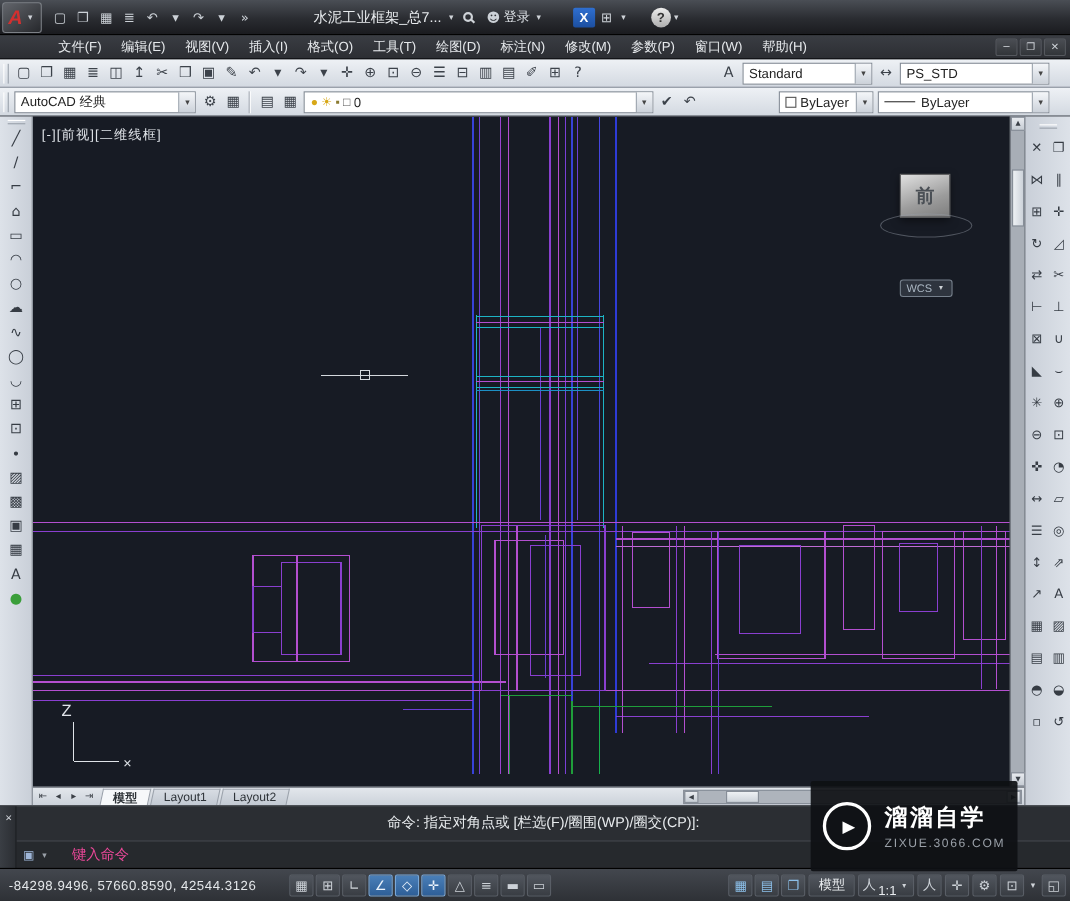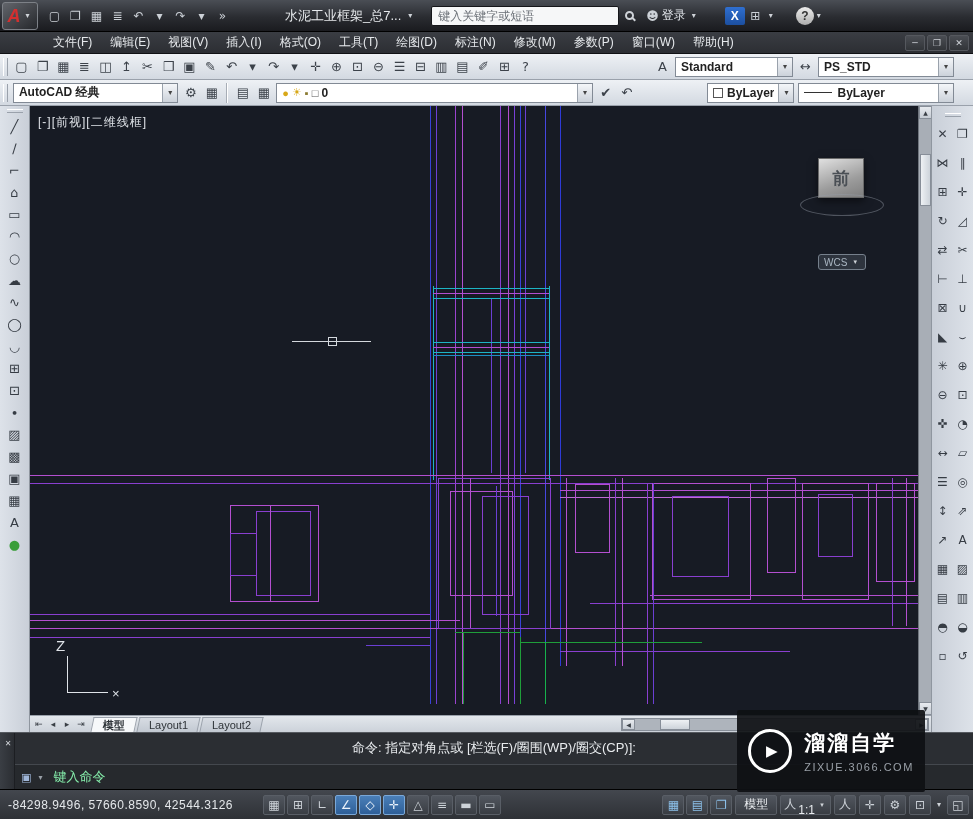--- a/index.html
+++ b/index.html
@@ -43,21 +43,21 @@
 .wc-res::before{content:"❐";}
 .wc-clo::before{content:"✕";}
 
 
 .toolbar{position:absolute;left:0;width:973px;height:26px;background:linear-gradient(#eef1f5,#d3d9e1);display:flex;align-items:center;border-bottom:1px solid #9aa1ab;}
 .tb1{top:54px;}
 .tb2{top:80px;}
 .grip{width:5px;height:18px;margin:0 3px;border-left:1px solid #fff;border-right:1px solid #9aa1ab;}
 .vsep{width:2px;height:20px;margin:0 4px;border-left:1px solid #a7adb6;border-right:1px solid #fff;}
 .ticons{display:flex;}
-.combo{display:flex;align-items:center;height:20px;background:#fff;border:1px solid #828a95;margin:0 2px;padding-left:5px;font-size:12px;color:#222;font-weight:bold;}
+.combo{display:flex;align-items:center;height:20px;background:#fff;border:1px solid #828a95;margin:0 2px;padding-left:5px;font-size:12px;color:#222;}
 .combo .ct{white-space:nowrap;overflow:hidden;flex:1;}
 .combo .caret{width:15px;height:18px;margin-left:4px;background:linear-gradient(#f4f6f9,#ccd2da);border-left:1px solid #9aa2ac;flex:0 0 auto;}
 .w120{width:118px;}
 .w130{width:136px;}
 .w170{width:168px;}
 .w300{width:322px;}
 .w90{width:88px;}
 .w160{width:158px;}
 .red{color:#b03030;}
 .lg{font-size:11px;margin-right:3px;flex:0 0 auto;}
@@ -119,21 +119,21 @@
 
 
 .command{position:absolute;left:0;top:732px;width:973px;height:57px;background:#2b2e33;border-top:1px solid #55595f;display:flex;}
 .cmd-strip{width:15px;background:linear-gradient(90deg,#3a3e44,#2b2e33);border-right:1px solid #1c1e22;position:relative;flex:0 0 auto;}
 .cmd-close{position:absolute;left:3px;top:5px;width:10px;height:10px;display:flex;align-items:center;justify-content:center;}
 .cmd-close::before{content:"✕";font-size:8px;color:#cfd3d8;}
 .cmd-body{flex:1;display:flex;flex-direction:column;}
 .cmd-history{flex:1;padding:6px 8px 0;font-size:13px;color:#e8ebee;white-space:nowrap;text-align:center;}
 .cmd-input-row{height:25px;border-top:1px solid #44484e;display:flex;align-items:center;padding:0 6px;gap:4px;background:#26292d;}
 .cmdic{font-size:11px;color:#9fb6d8;}
-.cmd-prompt{font-size:13px;color:#86efac;margin-left:4px;}
+.cmd-prompt{font-size:13px;color:#ec4899;margin-left:16px;}
 
 
 .statusbar{position:absolute;left:0;top:789px;width:973px;height:30px;background:linear-gradient(#43474e,#2e3136);display:flex;align-items:center;border-top:1px solid #000;}
 .coords{margin-left:8px;font-size:12px;color:#e4e7ea;letter-spacing:.5px;white-space:nowrap;}
 .toggles{display:flex;gap:2px;margin-left:30px;}
 .sbtn{min-width:22px;height:20px;padding:0 3px;display:flex;align-items:center;justify-content:center;gap:2px;border:1px solid #595e66;border-radius:2px;background:linear-gradient(#51565e,#393d43);}
 .sbtn .g{font-size:12px;color:#cdd2d8;}
 .sbtn.on{background:linear-gradient(#4a7fb8,#2e5f98);border-color:#7aa8d8;}
 .sbtn.on .g{color:#eaf2fb;}
 .sright{margin-left:auto;display:flex;align-items:center;gap:3px;margin-right:4px;font-size:12px;color:#e4e7ea;}
@@ -184,21 +184,20 @@
         <span class="g">▾</span>
       </div>
       <div class="tbtn dark">
         <span class="g">»</span>
       </div>
     </div>
   <div class="doc-tab">
     <span class="doc-title">水泥工业框架_总7...</span>
     <span class="caret light"></span>
   </div>
-  <input class="search" placeholder="键入关键字或短语" style="">
   <div class="tbtn dark">
       <span class="mag"></span>
     </div>
   <div class="tb-user">
     <span class="g dark-g">☻</span>
     <span class="login">登录</span>
     <span class="caret light"></span>
   </div>
   <div class="xbadge">
       <span>X</span>

